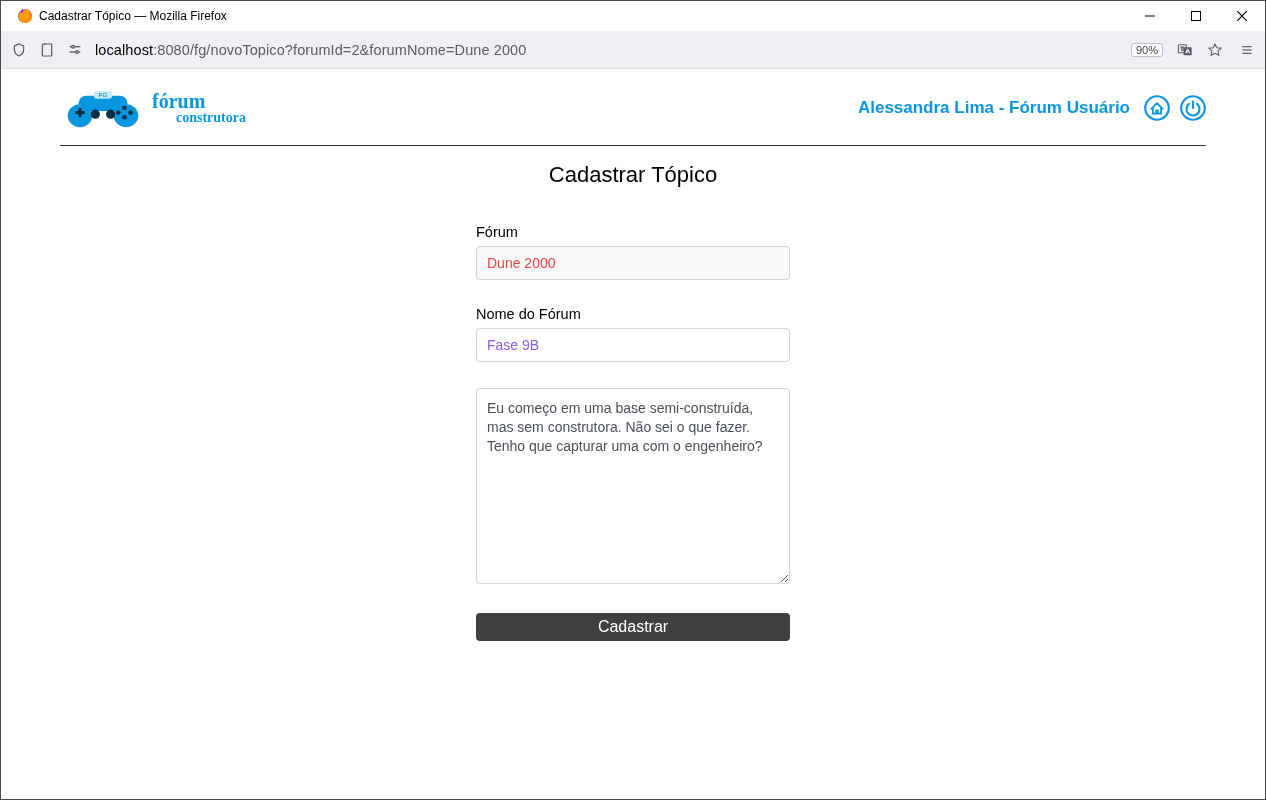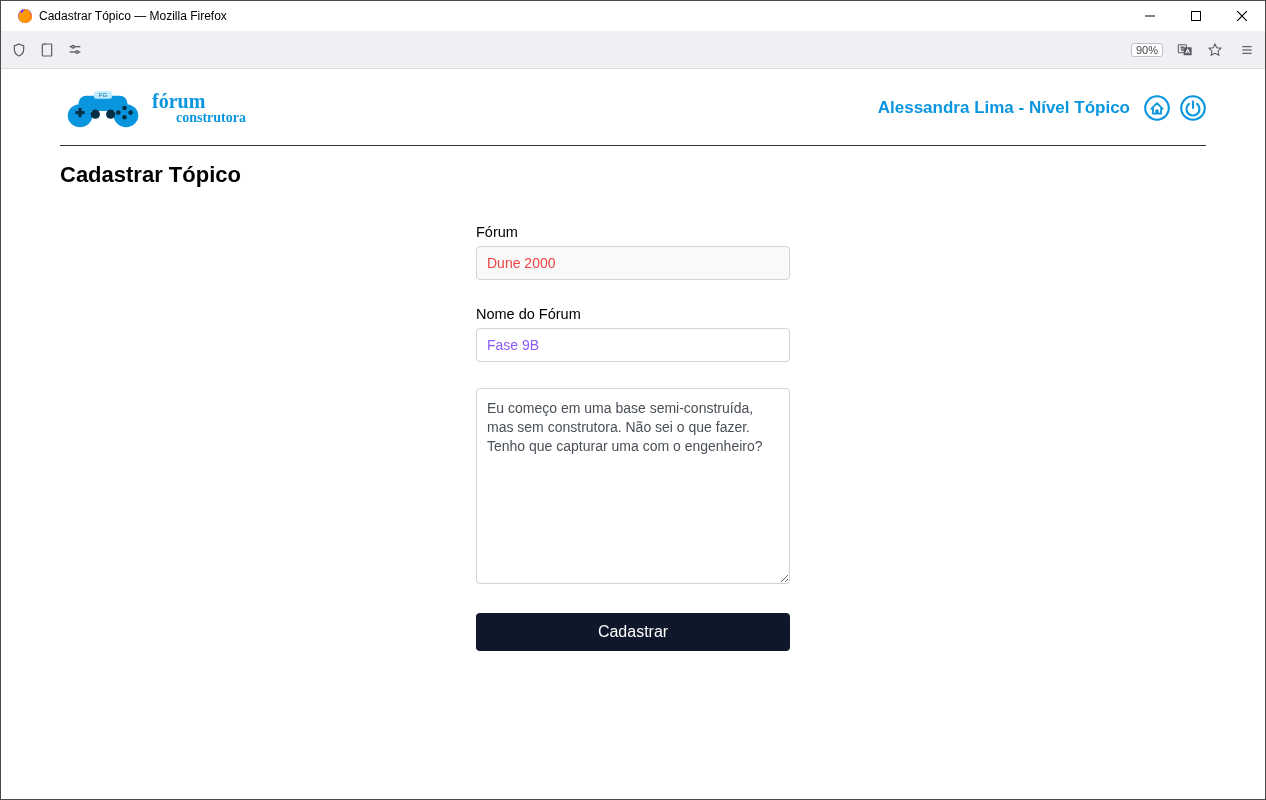--- a/index.html
+++ b/index.html
@@ -23,28 +23,28 @@
   .page { max-width: 1146px; margin: 0 auto; padding: 12px 0 40px; }
   .header { display: flex; align-items: center; padding: 4px 0 10px; }
   .logo { display: flex; align-items: center; gap: 10px; margin-left: 4px; }
   .logo-text { font-family: "Segoe Script", "Brush Script MT", cursive; color: #0a96df; font-size: 20px; line-height: 0.95; font-weight: 600; }
   .logo-text .sub { display: block; font-size: 14px; margin-left: 24px; }
   .header-spacer { flex: 1; }
   .user-link { color: #0a96df; font-weight: 700; font-size: 17px; text-decoration: none; margin-right: 4px; }
   .hdr-ico { width: 26px; height: 26px; color: #0a96df; margin-left: 10px; display: flex; align-items: center; justify-content: center; }
   .hdr-ico svg { width: 26px; height: 26px; }
   hr.sep { border: none; border-top: 1.4px solid #333; margin: 4px 0 16px; }
-  h2.page-title { text-align: left; font-size: 22px; font-weight: 700; margin: 4px 0 36px; }
+  h2.page-title { text-align: center; font-size: 22px; font-weight: 400; margin: 4px 0 36px; }
   .form { width: 314px; margin: 0 auto; }
   .lbl { display: block; font-size: 14.5px; color: #000; margin-bottom: 6px; }
   .input, .textarea { width: 100%; border: 1px solid #ced4da; border-radius: 4px; padding: 8px 10px; font-size: 14px; color: #8b5cf6; background: #fff; font-family: inherit; }
   .input.readonly { background: #f9f9fa; color: #ef4444; }
   .group { margin-bottom: 26px; }
   .textarea { height: 196px; resize: both; line-height: 1.35; padding-top: 10px; color: #495057; }
-  .btn { width: 100%; background: #0f172a; color: #fff; border: none; border-radius: 4px; height: 38px; font-size: 16px; cursor: pointer; }
+  .btn { width: 100%; background: #404040; color: #fff; border: none; border-radius: 4px; height: 28px; font-size: 16px; cursor: pointer; }
 </style>
 </head>
 <body>
 
 <div class="window">
 
   <div class="titlebar">
     <span class="ff-icon">
       <svg viewBox="0 0 32 32">
           <circle cx="16" cy="16" r="14" fill="#7f3ce8"></circle>
@@ -84,20 +84,23 @@
         </svg>
     </span>
     <span class="addr-icon">
       <svg viewBox="0 0 24 24" fill="none" stroke="currentColor" stroke-width="2">
           <line x1="4" y1="7" x2="20" y2="7"></line>
           <circle cx="9" cy="7" r="2" fill="#f0f0f4"></circle>
           <line x1="4" y1="15" x2="20" y2="15"></line>
           <circle cx="15" cy="15" r="2" fill="#f0f0f4"></circle>
         </svg>
     </span>
+    <span class="url">
+      <span>localhost</span><span class="dim">:8080/fg/novoTopico?forumId=2&amp;forumNome=Dune 2000</span>
+    </span>
     <div class="addr-right">
       <span class="zoom-badge">90%</span>
       <span class="addr-icon">
         <svg viewBox="0 0 24 24" fill="none" stroke="currentColor" stroke-width="1.6">
             <rect x="2" y="4" width="12" height="12" rx="1"></rect>
             <path d="M5 8 H11 M8 6 V8 M6 13 C8 13 10 10 10 8 M10 13 C8 13 6 10 6 8"></path>
             <rect x="10" y="8" width="12" height="12" rx="1" fill="#5b5b66" stroke="none"></rect>
             <path d="M13 17 L16 11 L19 17 M14 15 H18" stroke="#f0f0f4"></path>
           </svg>
       </span>
@@ -134,21 +137,21 @@
             <circle cx="86" cy="36" r="3" fill="#062f45"></circle>
             <circle cx="78" cy="42" r="3" fill="#062f45"></circle>
             <circle cx="70" cy="36" r="3" fill="#062f45"></circle>
           </svg>
           <span class="logo-text">
             <span>fórum</span>
             <span class="sub">construtora</span>
           </span>
         </div>
         <div class="header-spacer"></div>
-        <a class="user-link" href="#">Alessandra Lima - Nível Tópico</a>
+        <a class="user-link" href="#">Alessandra Lima - Fórum Usuário</a>
         <span class="hdr-ico">
           <svg viewBox="0 0 32 32">
               <circle cx="16" cy="16" r="14.5" fill="none" stroke="#0a96df" stroke-width="2.6"></circle>
               <path d="M9 17 L16 10 L23 17 M11 16 V23 H21 V16 M15 23 V19 H17 V23" fill="none" stroke="#0a96df" stroke-width="2.2" stroke-linejoin="round" stroke-linecap="round"></path>
             </svg>
         </span>
         <span class="hdr-ico">
           <svg viewBox="0 0 32 32">
               <circle cx="16" cy="16" r="14.5" fill="none" stroke="#0a96df" stroke-width="2.6"></circle>
               <path d="M16 8 V16" stroke="#0a96df" stroke-width="2.6" stroke-linecap="round"></path>

